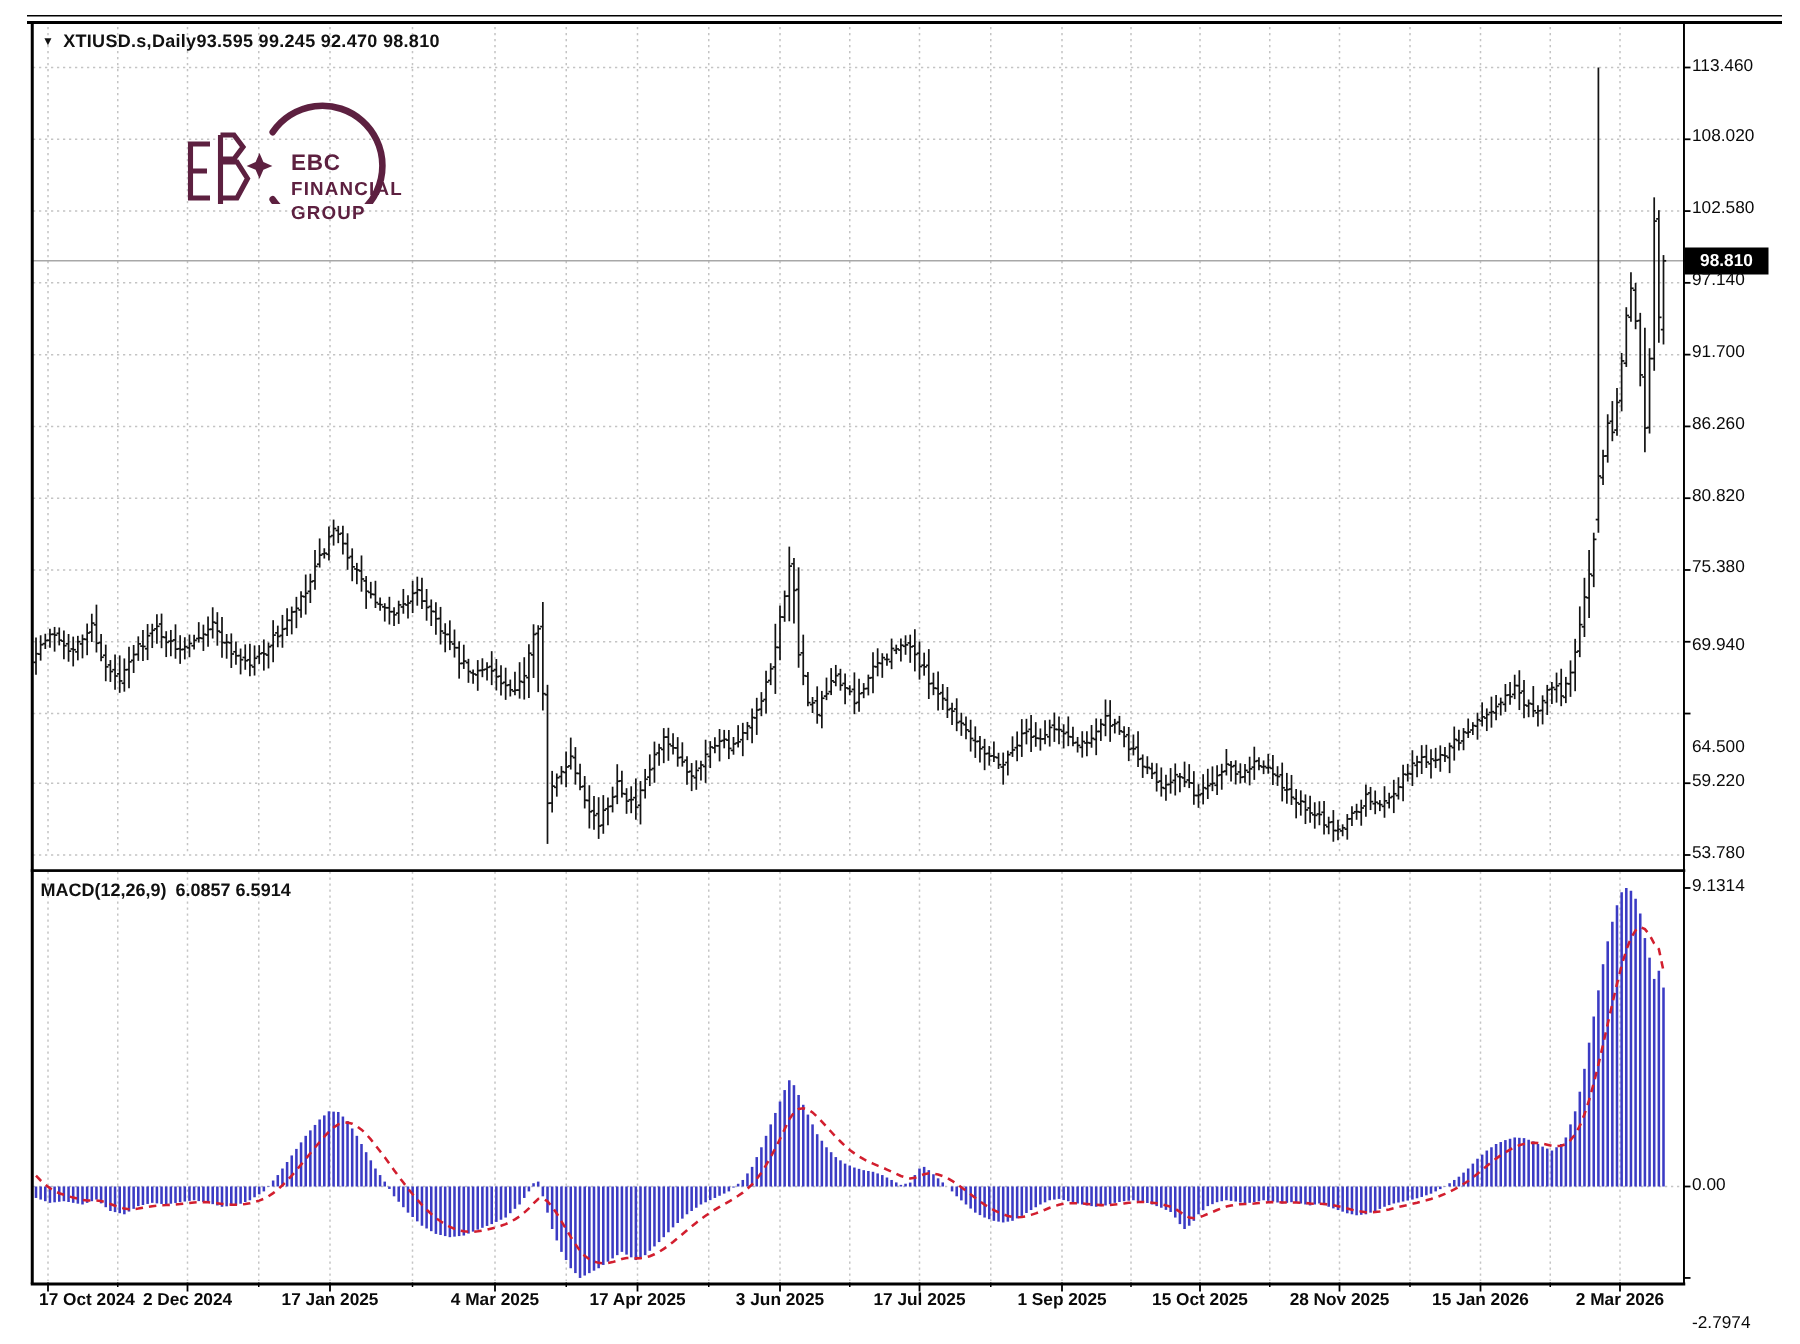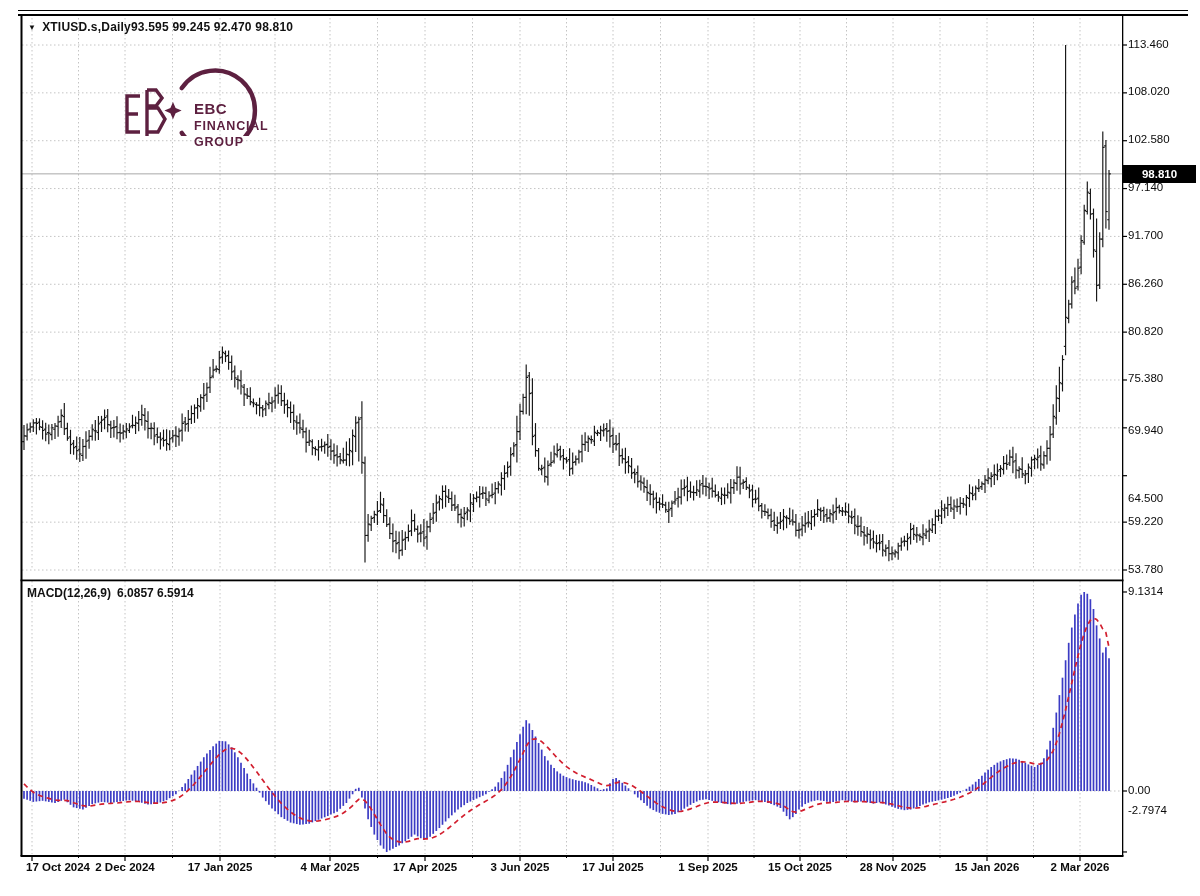--- a/index.html
+++ b/index.html
@@ -12,21 +12,21 @@
                    color:#111; letter-spacing:0.2px; white-space:nowrap; }
   #symbol-header .tri { font-size:8px; position:relative; top:-1px; margin-right:6px; }
   #symbol-header .ohlc { }
   #macd-header { position:absolute; left:27px; top:586px; font-size:12px; font-weight:700;
                  color:#111; white-space:nowrap; }
   #macd-header .vals { margin-left:6px; }
   .ylab { position:absolute; left:1128px; font-size:11.5px; font-weight:400; color:#0a0a0a;
           white-space:nowrap; }
   .xlab { position:absolute; top:861px; width:90px; text-align:center; font-size:11.5px;
           font-weight:700; color:#0a0a0a; white-space:nowrap; }
-  #price-badge { position:absolute; left:1123px; top:165px; width:73px; height:18px;
+  #price-badge { position:absolute; left:1123px; top:165px; width:56px; height:18px;
                  background:#000; color:#fff; font-size:11.5px; font-weight:700;
                  text-align:center; line-height:18px; }
   #logo { position:absolute; left:52px; top:44px; width:230px; height:92px; }
   #logo-text { position:absolute; left:142px; top:56px; color:#5d2040; }
   #logo-text .l1 { font-size:15px; font-weight:700; letter-spacing:0.5px; }
   #logo-text .l2, #logo-text .l3 { font-size:12.5px; font-weight:600; letter-spacing:0.8px;
                                    margin-top:2px; }
 </style>
 </head>
 <body>
@@ -1587,21 +1587,21 @@
       <div class="ylab" style="top:228.92091152815007px;">91.700</div>
       <div class="ylab" style="top:276.7761394101876px;">86.260</div>
       <div class="ylab" style="top:324.63136729222526px;">80.820</div>
       <div class="ylab" style="top:372.4865951742628px;">75.380</div>
       <div class="ylab" style="top:424px;">69.940</div>
       <div class="ylab" style="top:492px;">64.500</div>
       <div class="ylab" style="top:514.6447721179625px;">59.220</div>
       <div class="ylab" style="top:562.5px;">53.780</div>
       <div class="ylab" style="top:584.9902684px;">9.1314</div>
       <div class="ylab" style="top:784px;">0.00</div>
-      <div class="ylab" style="top:804px;">-2.7974</div>
+      <div class="ylab" style="top:876px;">-2.7974</div>
       <div class="xlab" style="left:13px;">17 Oct 2024</div>
       <div class="xlab" style="left:80px;">2 Dec 2024</div>
       <div class="xlab" style="left:175px;">17 Jan 2025</div>
       <div class="xlab" style="left:285px;">4 Mar 2025</div>
       <div class="xlab" style="left:380px;">17 Apr 2025</div>
       <div class="xlab" style="left:475px;">3 Jun 2025</div>
       <div class="xlab" style="left:568px;">17 Jul 2025</div>
       <div class="xlab" style="left:663px;">1 Sep 2025</div>
       <div class="xlab" style="left:755px;">15 Oct 2025</div>
       <div class="xlab" style="left:848px;">28 Nov 2025</div>

